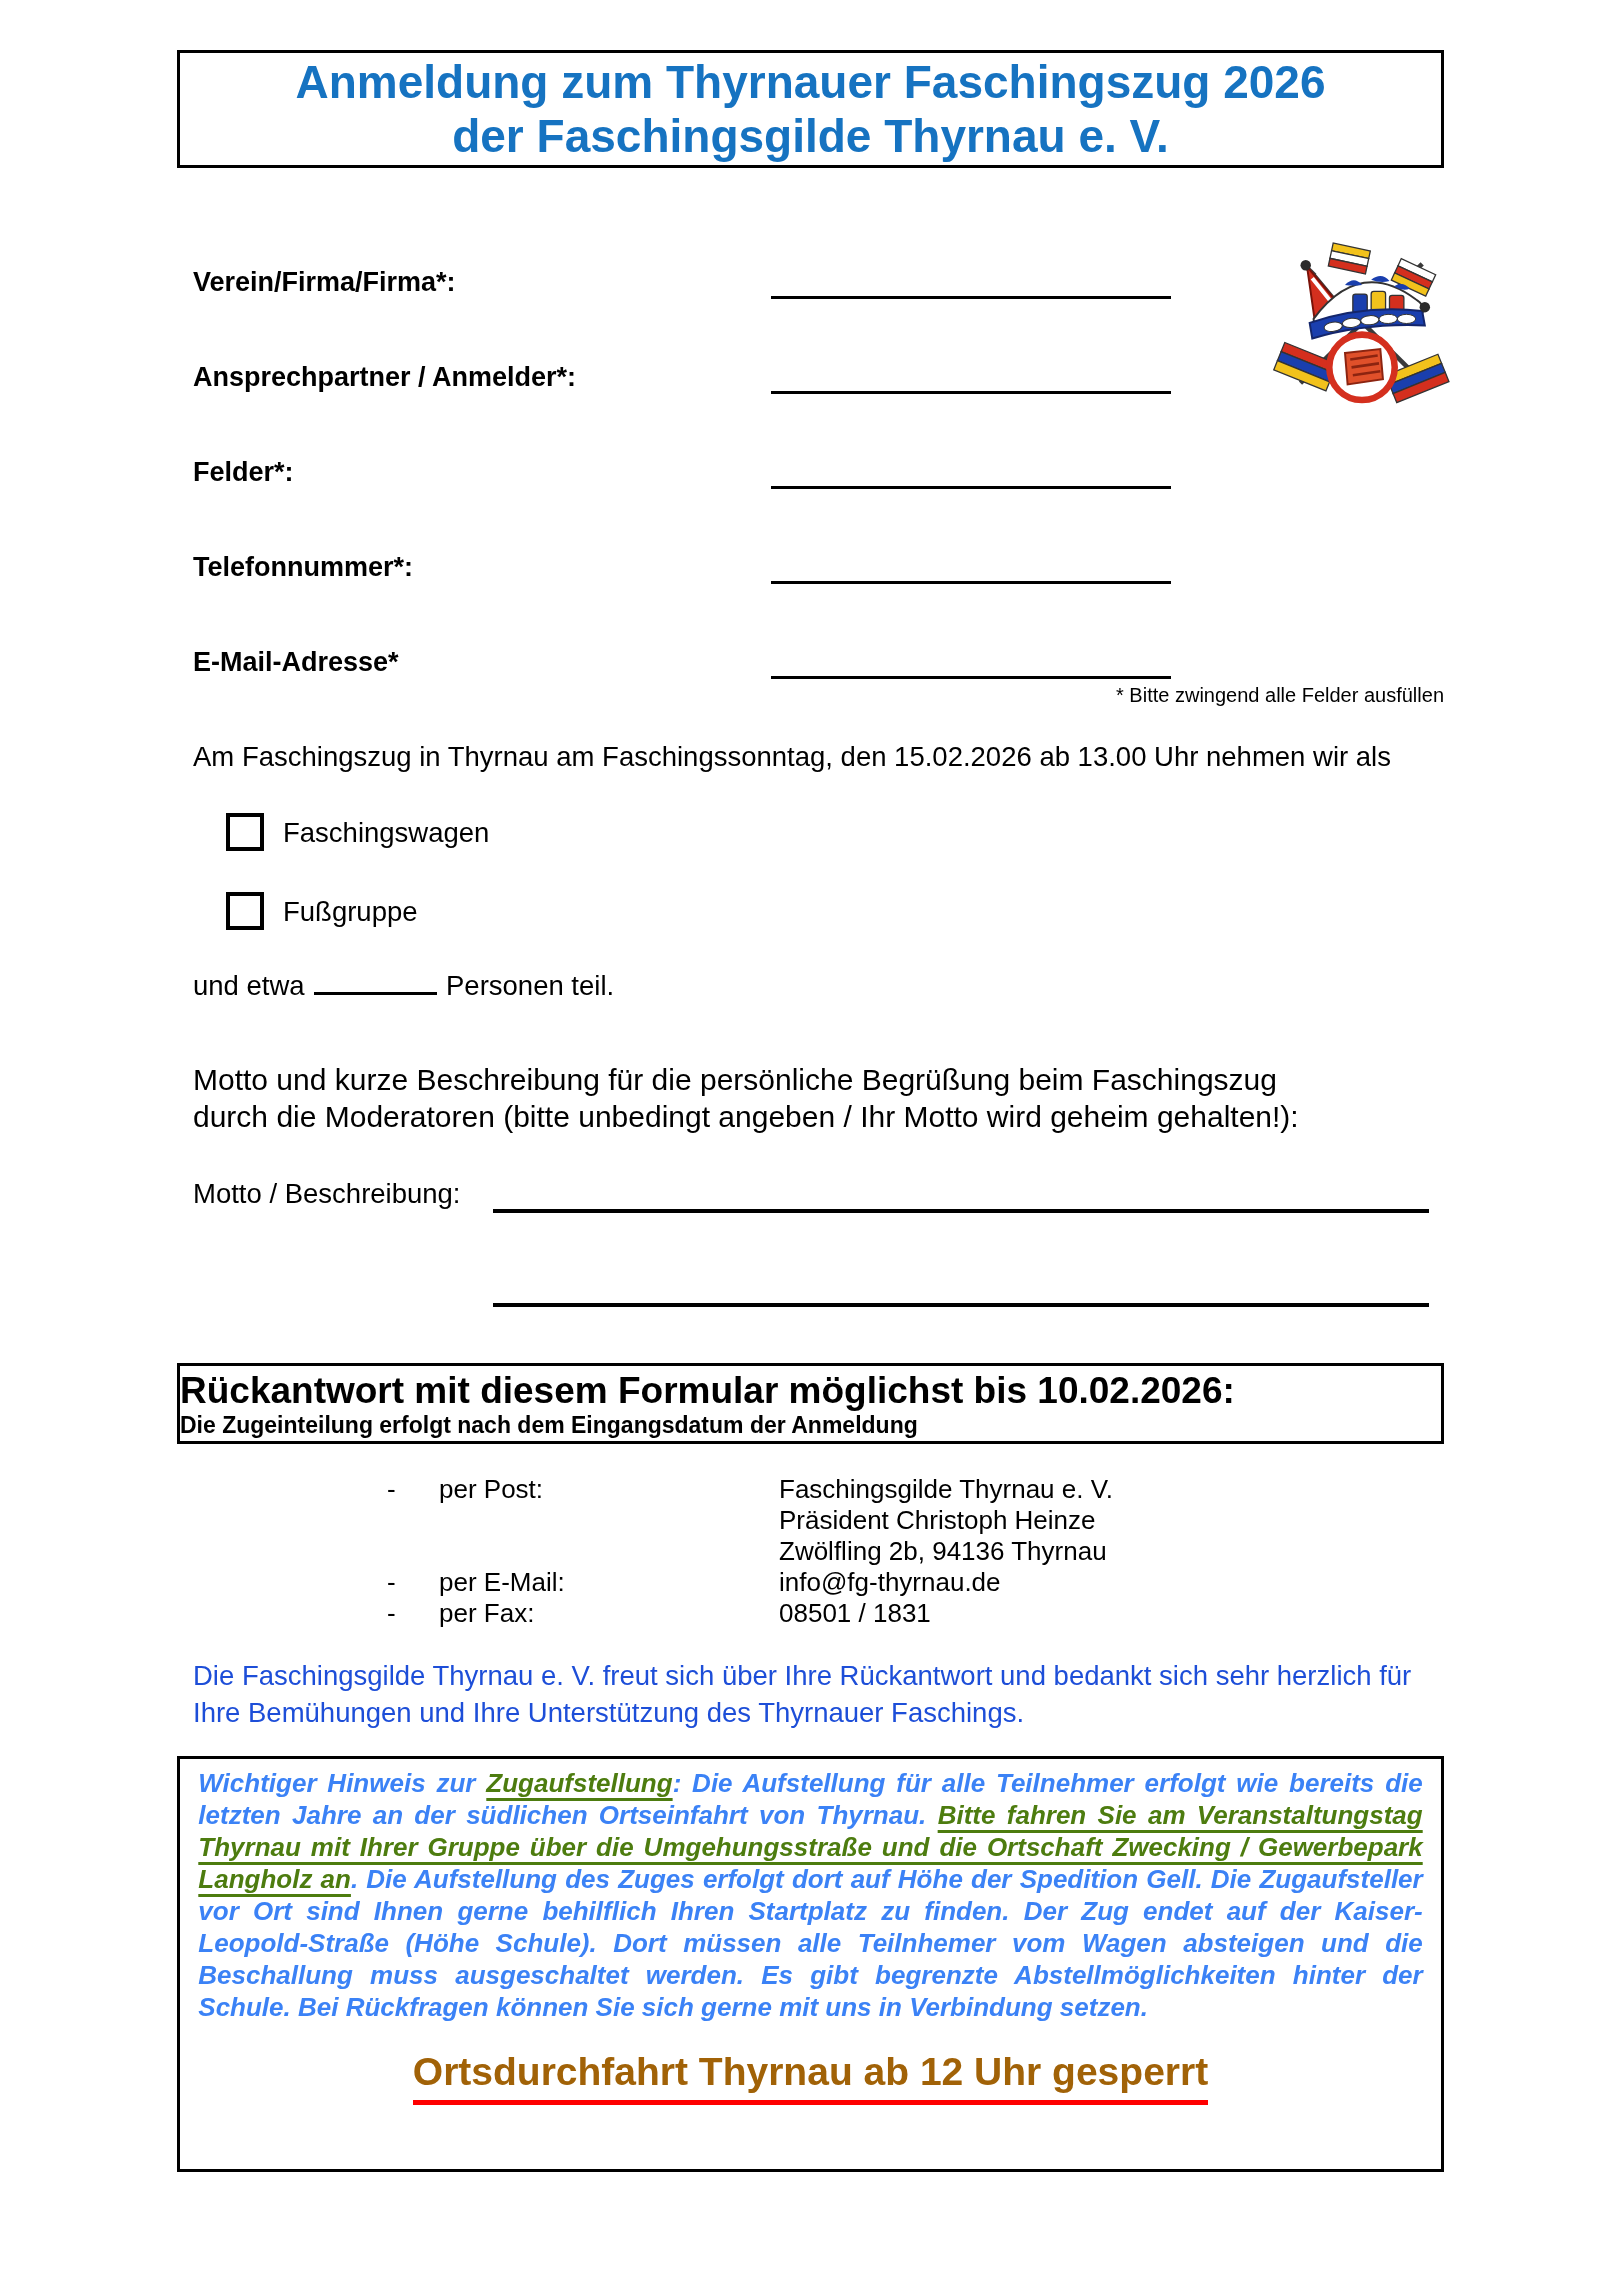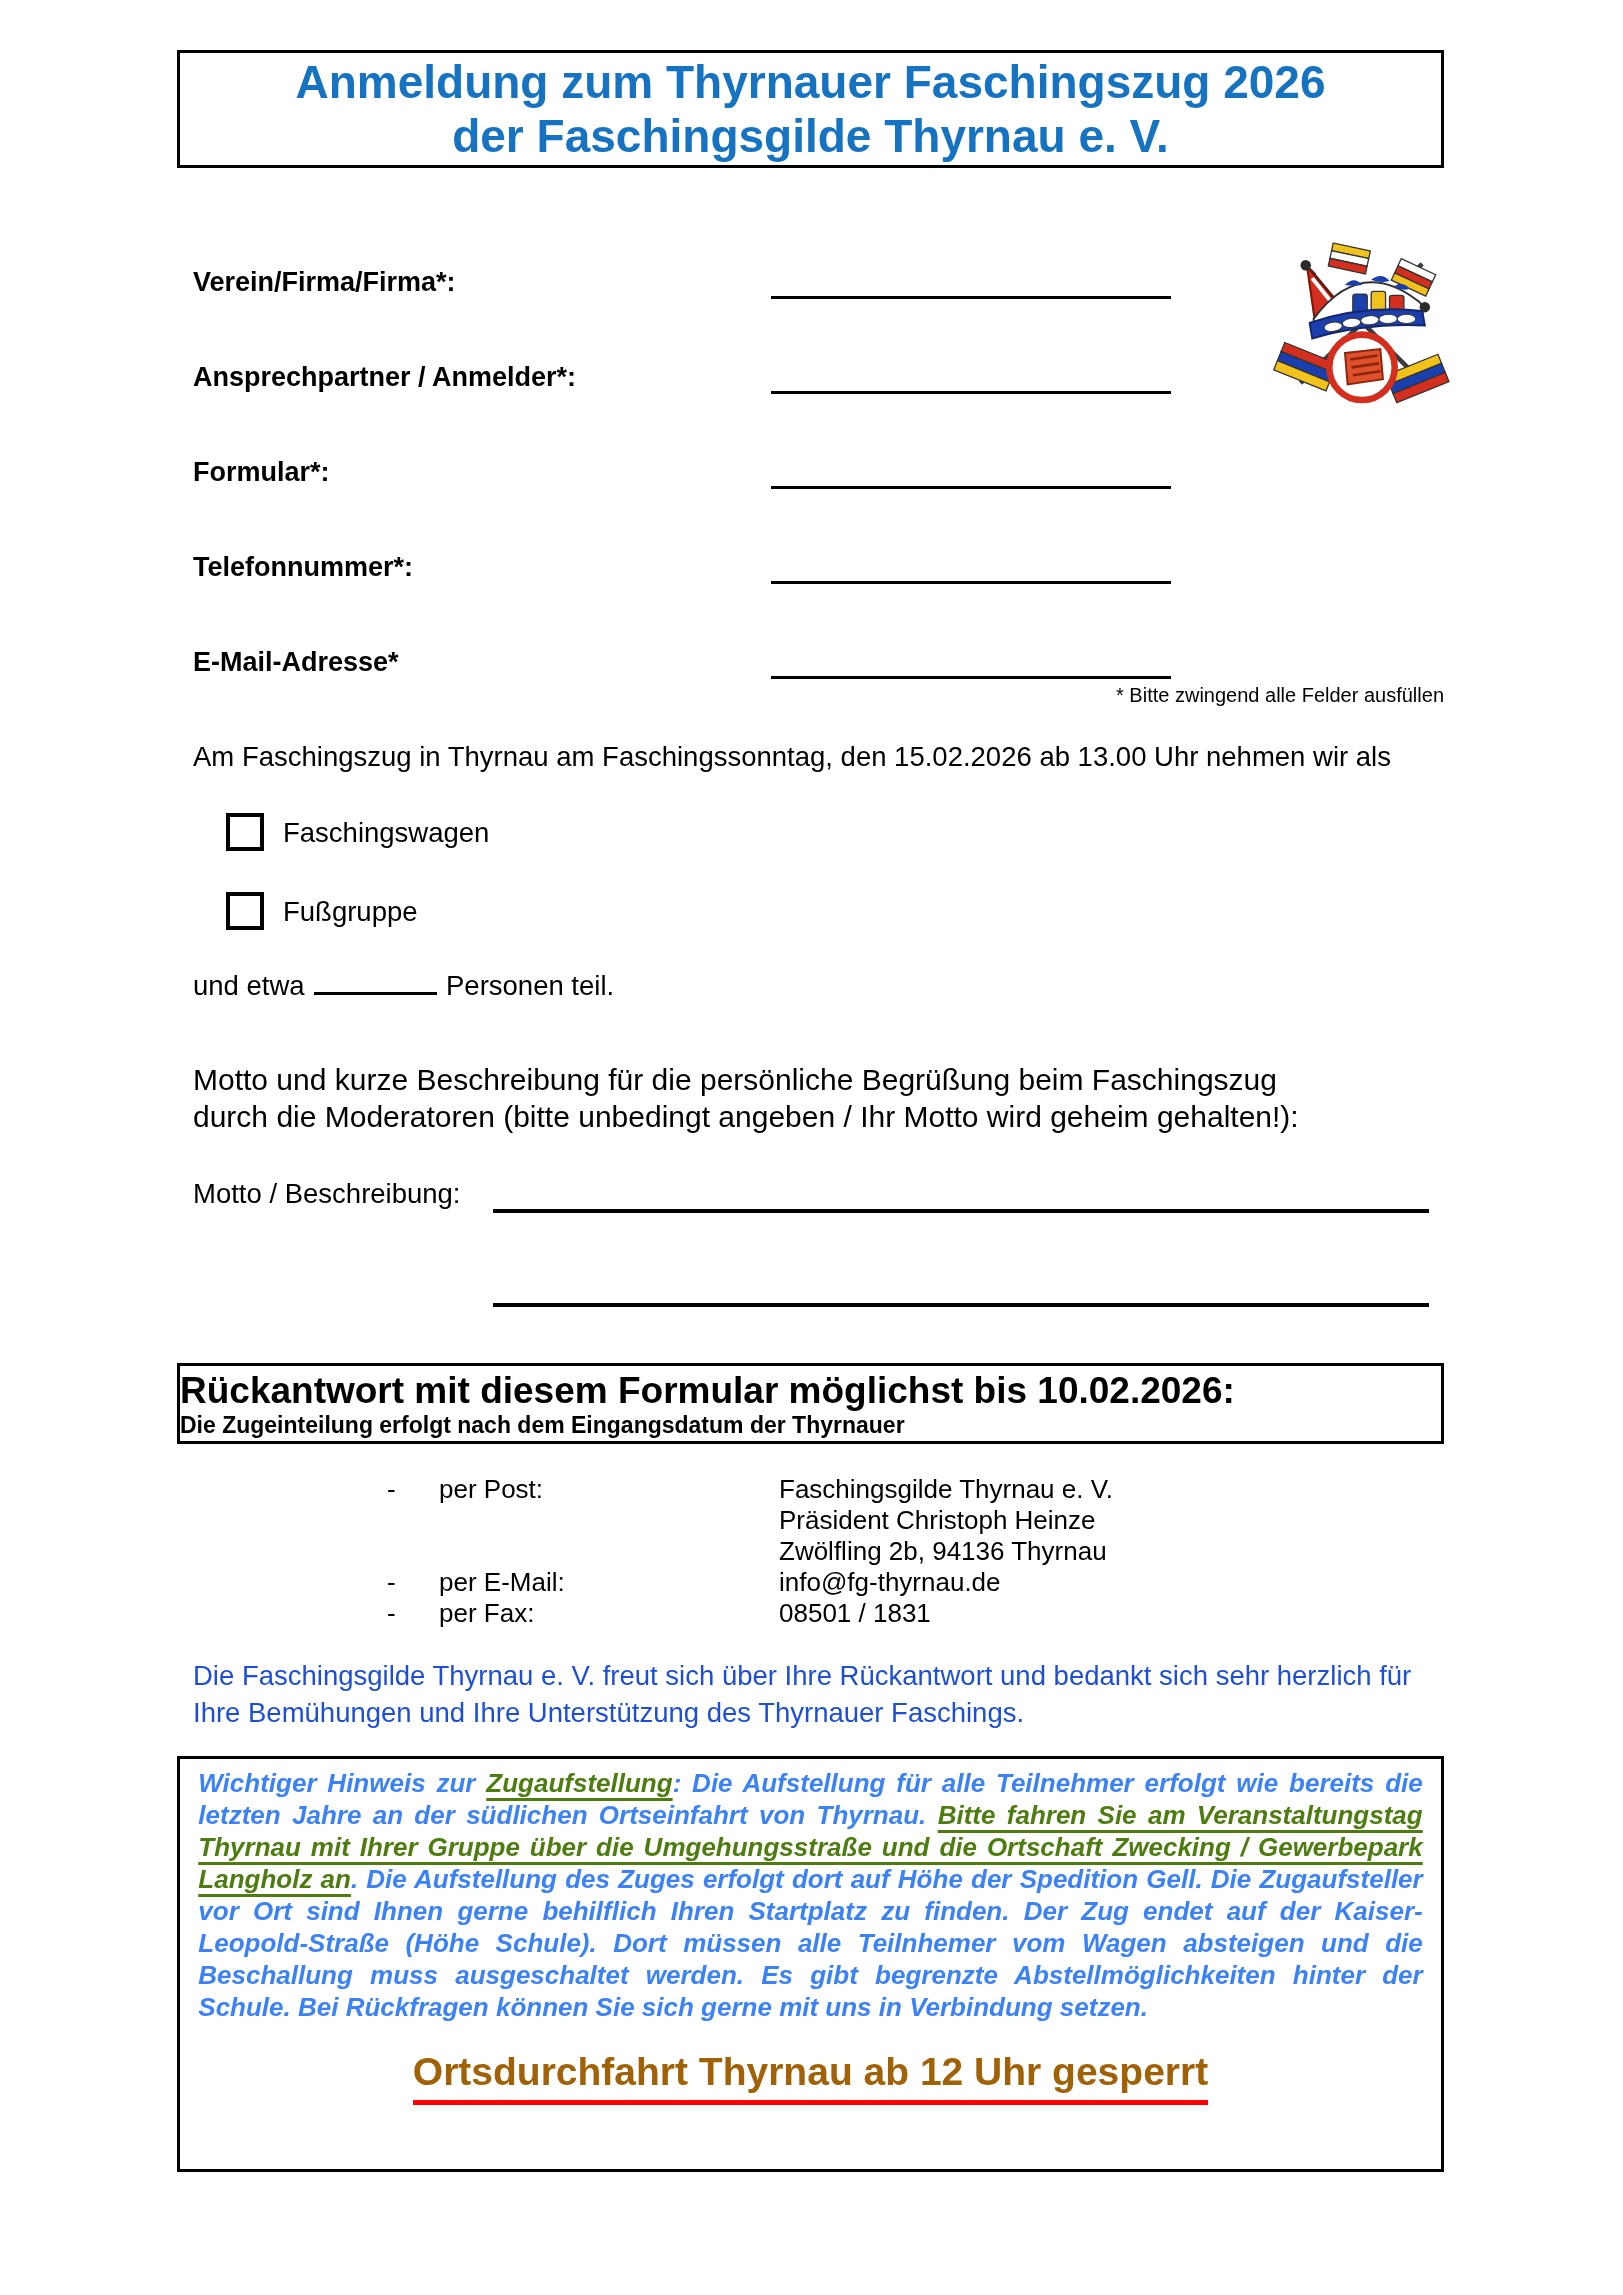--- a/index.html
+++ b/index.html
@@ -268,21 +268,21 @@
 
   <div class="field-row row-0">
     <span class="field-label">Verein/Firma/Firma*:</span>
     <span class="field-line"></span>
   </div>
   <div class="field-row row-1">
     <span class="field-label">Ansprechpartner / Anmelder*:</span>
     <span class="field-line"></span>
   </div>
   <div class="field-row row-2">
-    <span class="field-label">Formular*:</span>
+    <span class="field-label">Felder*:</span>
     <span class="field-line"></span>
   </div>
   <div class="field-row row-3">
     <span class="field-label">Telefonnummer*:</span>
     <span class="field-line"></span>
   </div>
   <div class="field-row row-4">
     <span class="field-label">E-Mail-Adresse*</span>
     <span class="field-line"></span>
   </div>
@@ -304,21 +304,21 @@
     <span>und etwa</span><span class="blank-inline"></span><span>Personen teil.</span>
   </div>
 
   <div class="motto-hint">Motto und kurze Beschreibung für die persönliche Begrüßung beim Faschingszug durch die Moderatoren (bitte unbedingt angeben / Ihr Motto wird geheim gehalten!):</div>
   <div class="motto-label">Motto / Beschreibung:</div>
   <span class="motto-line l1"></span>
   <span class="motto-line l2"></span>
 
   <div class="reply-box">
     <div class="reply-title">Rückantwort mit diesem Formular möglichst bis 10.02.2026:</div>
-    <div class="reply-subtitle">Die Zugeinteilung erfolgt nach dem Eingangsdatum der Thyrnauer</div>
+    <div class="reply-subtitle">Die Zugeinteilung erfolgt nach dem Eingangsdatum der Anmeldung</div>
   </div>
 
   <div class="contact">
     <span class="cell">-</span>
     <span class="cell">per Post:</span>
     <span class="cell">Faschingsgilde Thyrnau e. V.</span>
 
     <span class="cell"></span>
     <span class="cell"></span>
     <span class="cell">Präsident Christoph Heinze</span>

